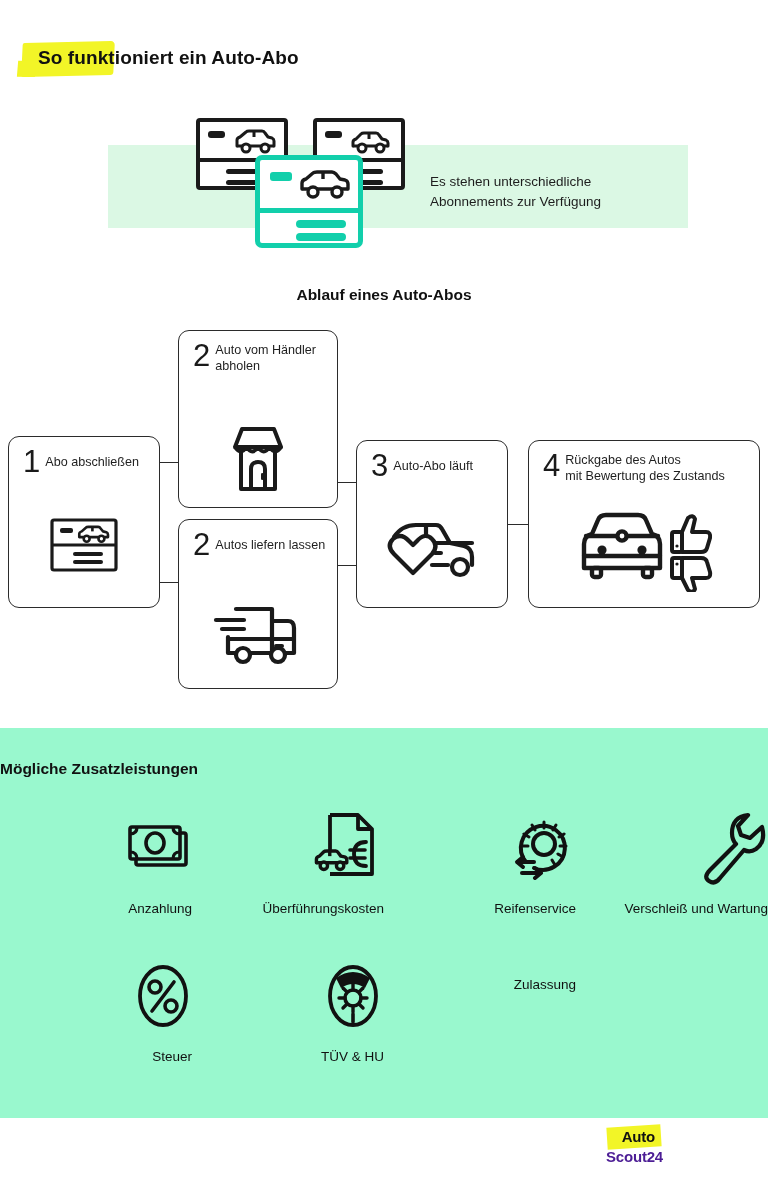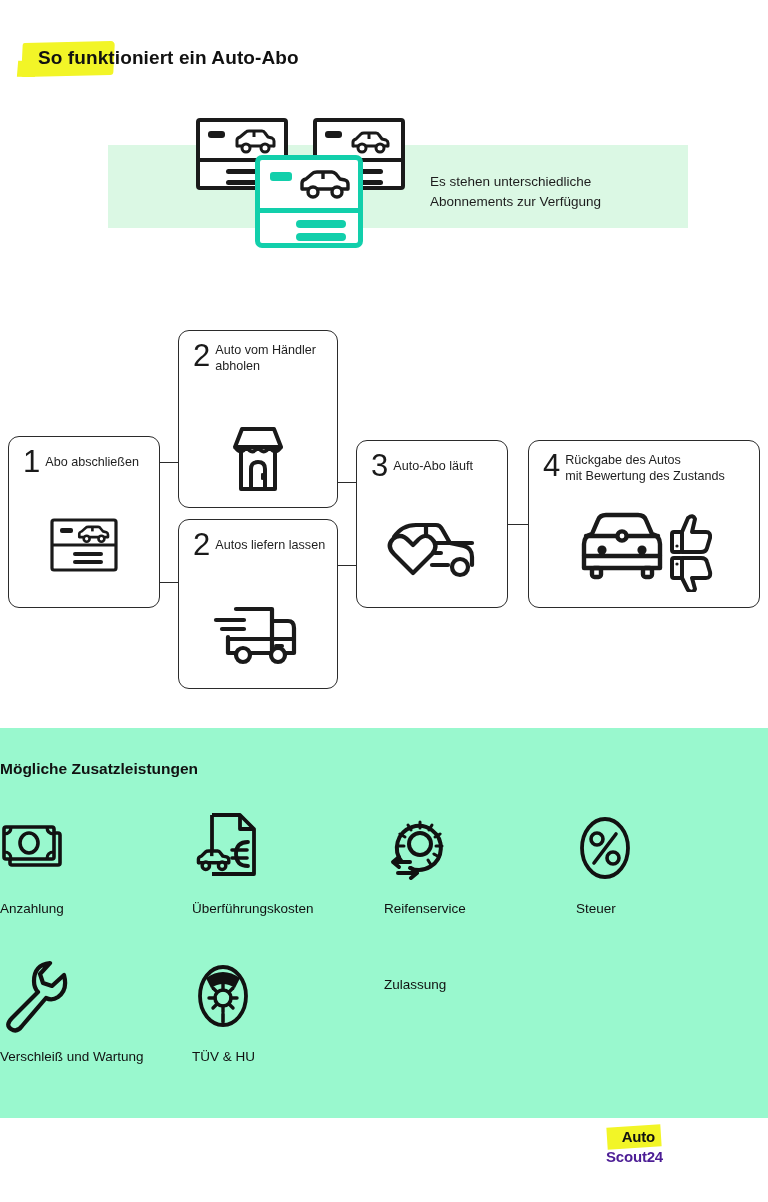--- a/index.html
+++ b/index.html
@@ -81,21 +81,21 @@
     background:#99f8ce;
   }
   .green-title{
     position:absolute;left:0;top:760px;width:768px;
     font-size:15.5px;font-weight:bold;color:#111;
   }
   .svc-grid{
     position:absolute;left:0;top:812px;width:768px;
     display:grid;grid-template-columns:repeat(4,1fr);row-gap:44px;
   }
-  .svc{display:flex;flex-direction:column;align-items:flex-start;}
+  .svc{display:flex;flex-direction:column;align-items:flex-end;}
   .svc-ico{height:72px;display:flex;align-items:center;justify-content:center;}
   .svc-lbl{margin-top:17px;font-size:13.5px;color:#111;text-align:center;white-space:nowrap;}
 
   
   .logo{position:absolute;right:24px;bottom:26px;width:84px;height:50px;}
   .logo-hl{
     position:absolute;right:2px;top:0;width:54px;height:22px;
     background:#f2f527;transform:rotate(-3.5deg);
   }
   .logo-auto{
@@ -160,20 +160,21 @@
     <div class="card-div" style="top:48px;height:5px;background:#12cfab;"></div>
     <div class="ln" style="left:36px;top:60px;width:50px;height:8px;background:#12cfab;"></div>
     <div class="ln" style="left:36px;top:73px;width:50px;height:8px;background:#12cfab;"></div>
   </div>
 
   <div class="hero-text">
     <span>Es stehen unterschiedliche</span><br>
     <span>Abonnements zur Verfügung</span>
   </div>
 
+  <div class="flow-title">Ablauf eines Auto-Abos</div>
 
   <div class="conn" style="left:160px;top:462px;width:18px;height:1.4px;"></div>
   <div class="conn" style="left:160px;top:582px;width:18px;height:1.4px;"></div>
   <div class="conn" style="left:338px;top:482px;width:18px;height:1.4px;"></div>
   <div class="conn" style="left:338px;top:565px;width:18px;height:1.4px;"></div>
   <div class="conn" style="left:508px;top:524px;width:20px;height:1.4px;"></div>
 
   <div class="box box1">
     <div class="box-hd">
       <span class="num">1</span>
@@ -349,37 +350,37 @@
           <path d="M14 57 L32 57" fill="none" stroke="#111" stroke-width="4" stroke-linecap="round"></path>
           <path d="M27 52 L33 57 L27 62" fill="none" stroke="#111" stroke-width="4" stroke-linecap="round" stroke-linejoin="round"></path>
         </svg>
       </div>
       <div class="svc-lbl">Reifenservice</div>
     </div>
 
 
     <div class="svc">
       <div class="svc-ico">
+        <svg width="70" height="74" viewBox="0 0 70 74">
+          <path d="M50 4 Q34 6 34 22 Q34 29 38 33 L12 59 Q5 66 11 70 Q17 74 22 67 L46 39 Q52 42 58 38 Q68 31 64 16 L52 27 L43 24 L40 15 Z" fill="none" stroke="#111" stroke-width="4.2" stroke-linejoin="round" stroke-linecap="round"></path>
+        </svg>
+      </div>
+      <div class="svc-lbl">Verschleiß und Wartung</div>
+    </div>
+
+    <div class="svc">
+      <div class="svc-ico">
         <svg width="58" height="66" viewBox="0 0 58 66">
           <ellipse cx="29" cy="33" rx="23" ry="29" fill="none" stroke="#111" stroke-width="3.8"></ellipse>
           <circle cx="21" cy="24" r="6" fill="none" stroke="#111" stroke-width="3.6"></circle>
           <circle cx="37" cy="43" r="6" fill="none" stroke="#111" stroke-width="3.6"></circle>
           <line x1="40" y1="19" x2="18" y2="48" stroke="#111" stroke-width="3.6" stroke-linecap="round"></line>
         </svg>
       </div>
       <div class="svc-lbl">Steuer</div>
-    </div>
-
-    <div class="svc">
-      <div class="svc-ico">
-        <svg width="70" height="74" viewBox="0 0 70 74">
-          <path d="M50 4 Q34 6 34 22 Q34 29 38 33 L12 59 Q5 66 11 70 Q17 74 22 67 L46 39 Q52 42 58 38 Q68 31 64 16 L52 27 L43 24 L40 15 Z" fill="none" stroke="#111" stroke-width="4.2" stroke-linejoin="round" stroke-linecap="round"></path>
-        </svg>
-      </div>
-      <div class="svc-lbl">Verschleiß und Wartung</div>
     </div>
 
     <div class="svc">
       <div class="svc-ico">
         <svg width="62" height="68" viewBox="0 0 62 68">
           <ellipse cx="31" cy="34" rx="23" ry="29" fill="none" stroke="#111" stroke-width="3.8"></ellipse>
           <path d="M14 16 Q31 4 48 16 L43 26 Q31 18 19 26 Z" fill="#111"></path>
           <circle cx="31" cy="36" r="8" fill="none" stroke="#111" stroke-width="3.6"></circle>
           <g stroke="#111" stroke-width="3.4" stroke-linecap="round">
             <line x1="31" y1="22" x2="31" y2="28"></line>

